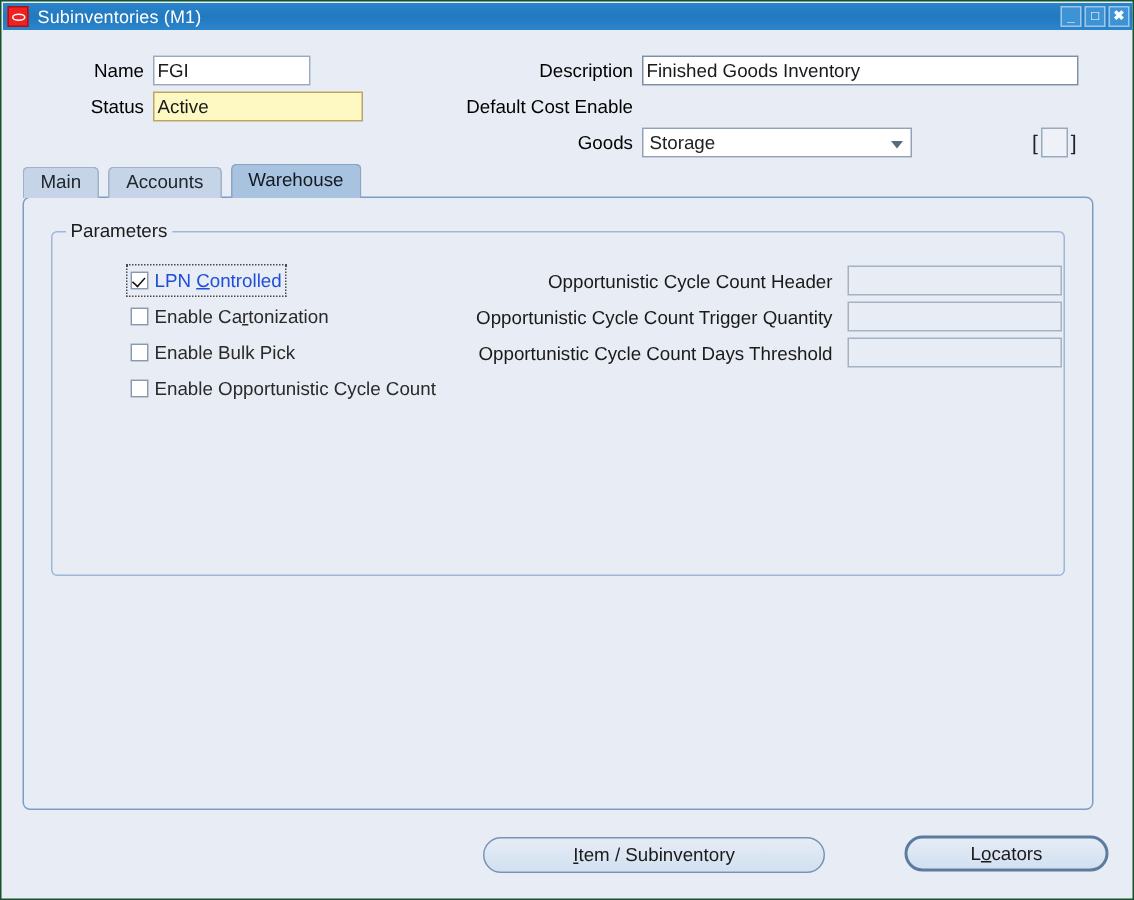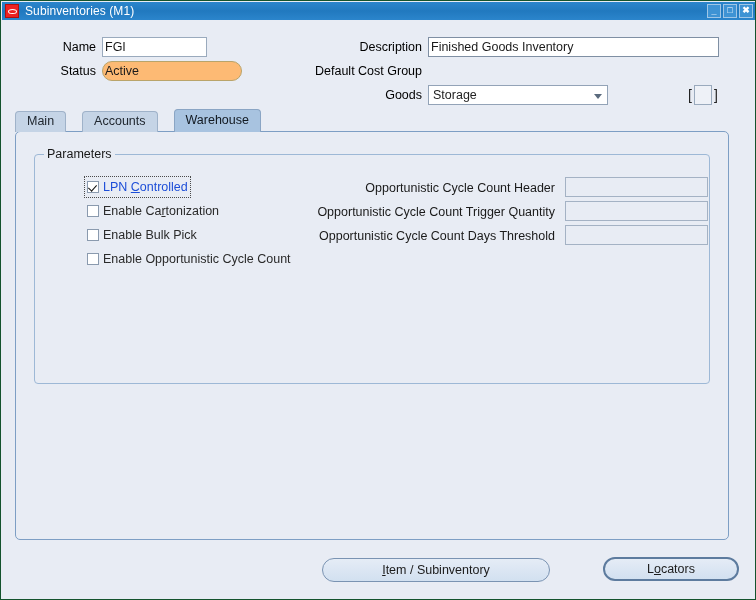--- a/index.html
+++ b/index.html
@@ -104,23 +104,22 @@
     background: #ffffff;
     font-family: "Liberation Sans", sans-serif;
     font-size: 12.5px;
     color: #1a1a1a;
     padding: 0 2px;
     line-height: 18px;
     height: 20px;
     outline: none;
   }
   .txt-field.required {
-    background: #fdba74;
+    background: #fef9c3;
     border-color: #b9a46a;
-    border-radius: 10px;
   }
   .txt-field.plainborder {
     border: 1px solid #7f8fa3;
   }
 
   
   #type-select {
     position: absolute;
     box-sizing: border-box;
     border: 1px solid #93a3b7;
@@ -180,21 +179,21 @@
     box-sizing: border-box;
     height: 21px;
     padding: 0 11px;
     font-size: 12.5px;
     color: #20272f;
     background: #c5d4e6;
     border: 1px solid #9fb2c9;
     border-bottom: none;
     border-radius: 4px 4px 0 0;
     line-height: 19px;
-    margin-right: 16px;
+    margin-right: 6px;
     white-space: nowrap;
   }
   .tab.active {
     background: #a8c3e0;
     border-color: #8aa5c4;
     height: 23px;
     line-height: 21px;
     color: #111820;
     position: relative;
     z-index: 6;
@@ -341,21 +340,21 @@
 
     <div class="fld-label" style="left:24px; top:20px; width:70px;">Name</div>
     <input class="txt-field" type="text" readonly="" style="left: 100px; top: 17px; width: 105px;" value="FGI">
 
     <div class="fld-label" style="left:24px; top:44px; width:70px;">Status</div>
     <input class="txt-field required" type="text" readonly="" style="left: 100px; top: 41px; width: 140px;" value="Active">
 
     <div class="fld-label" style="left:280px; top:20px; width:140px;">Description</div>
     <input class="txt-field plainborder" type="text" readonly="" style="left: 426px; top: 17px; width: 291px;" value="Finished Goods Inventory">
 
-    <div class="fld-label" style="left:250px; top:44px; width:170px;">Default Cost Group</div>
+    <div class="fld-label" style="left:250px; top:44px; width:170px;">Default Cost Enable</div>
 
     <div class="fld-label" style="left:330px; top:68px; width:90px;">Goods</div>
     <div id="type-select" style="left:426px; top:65px; width:180px;">
       <span class="val nosel">Storage</span>
       <span class="arrowbox">
           <span class="tri"></span>
         </span>
     </div>
 
     <div id="flexfield" style="left:686px; top:65px;">

